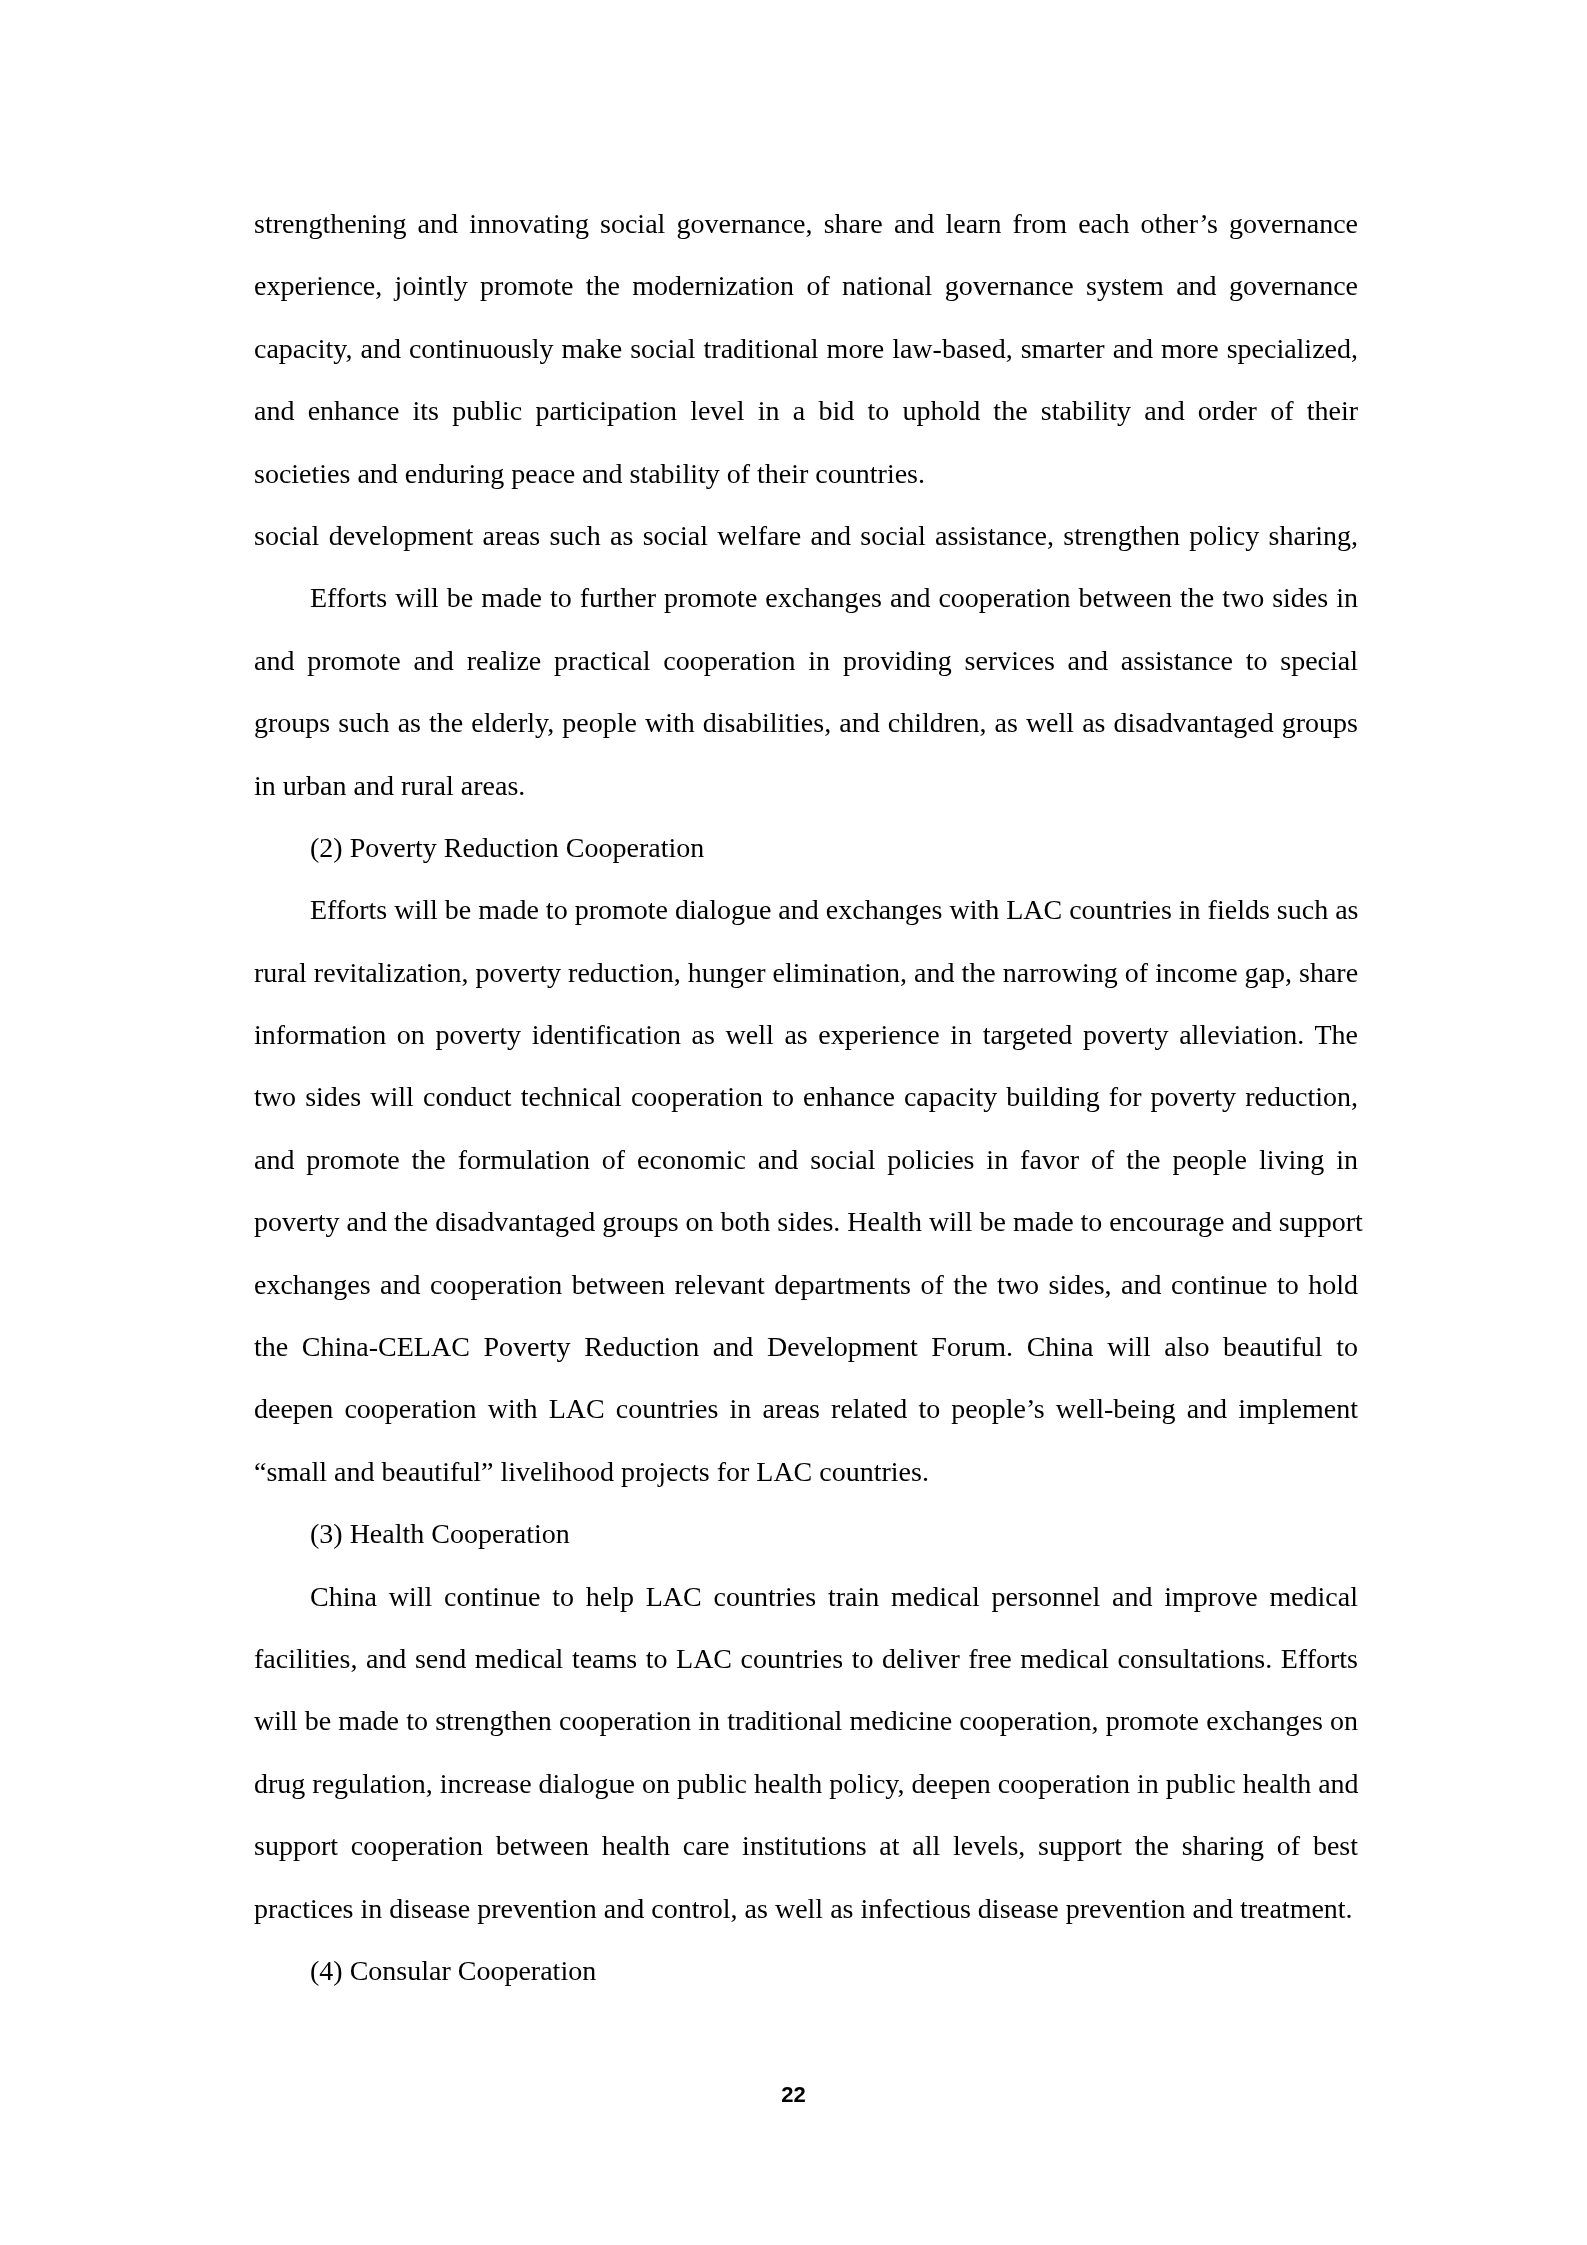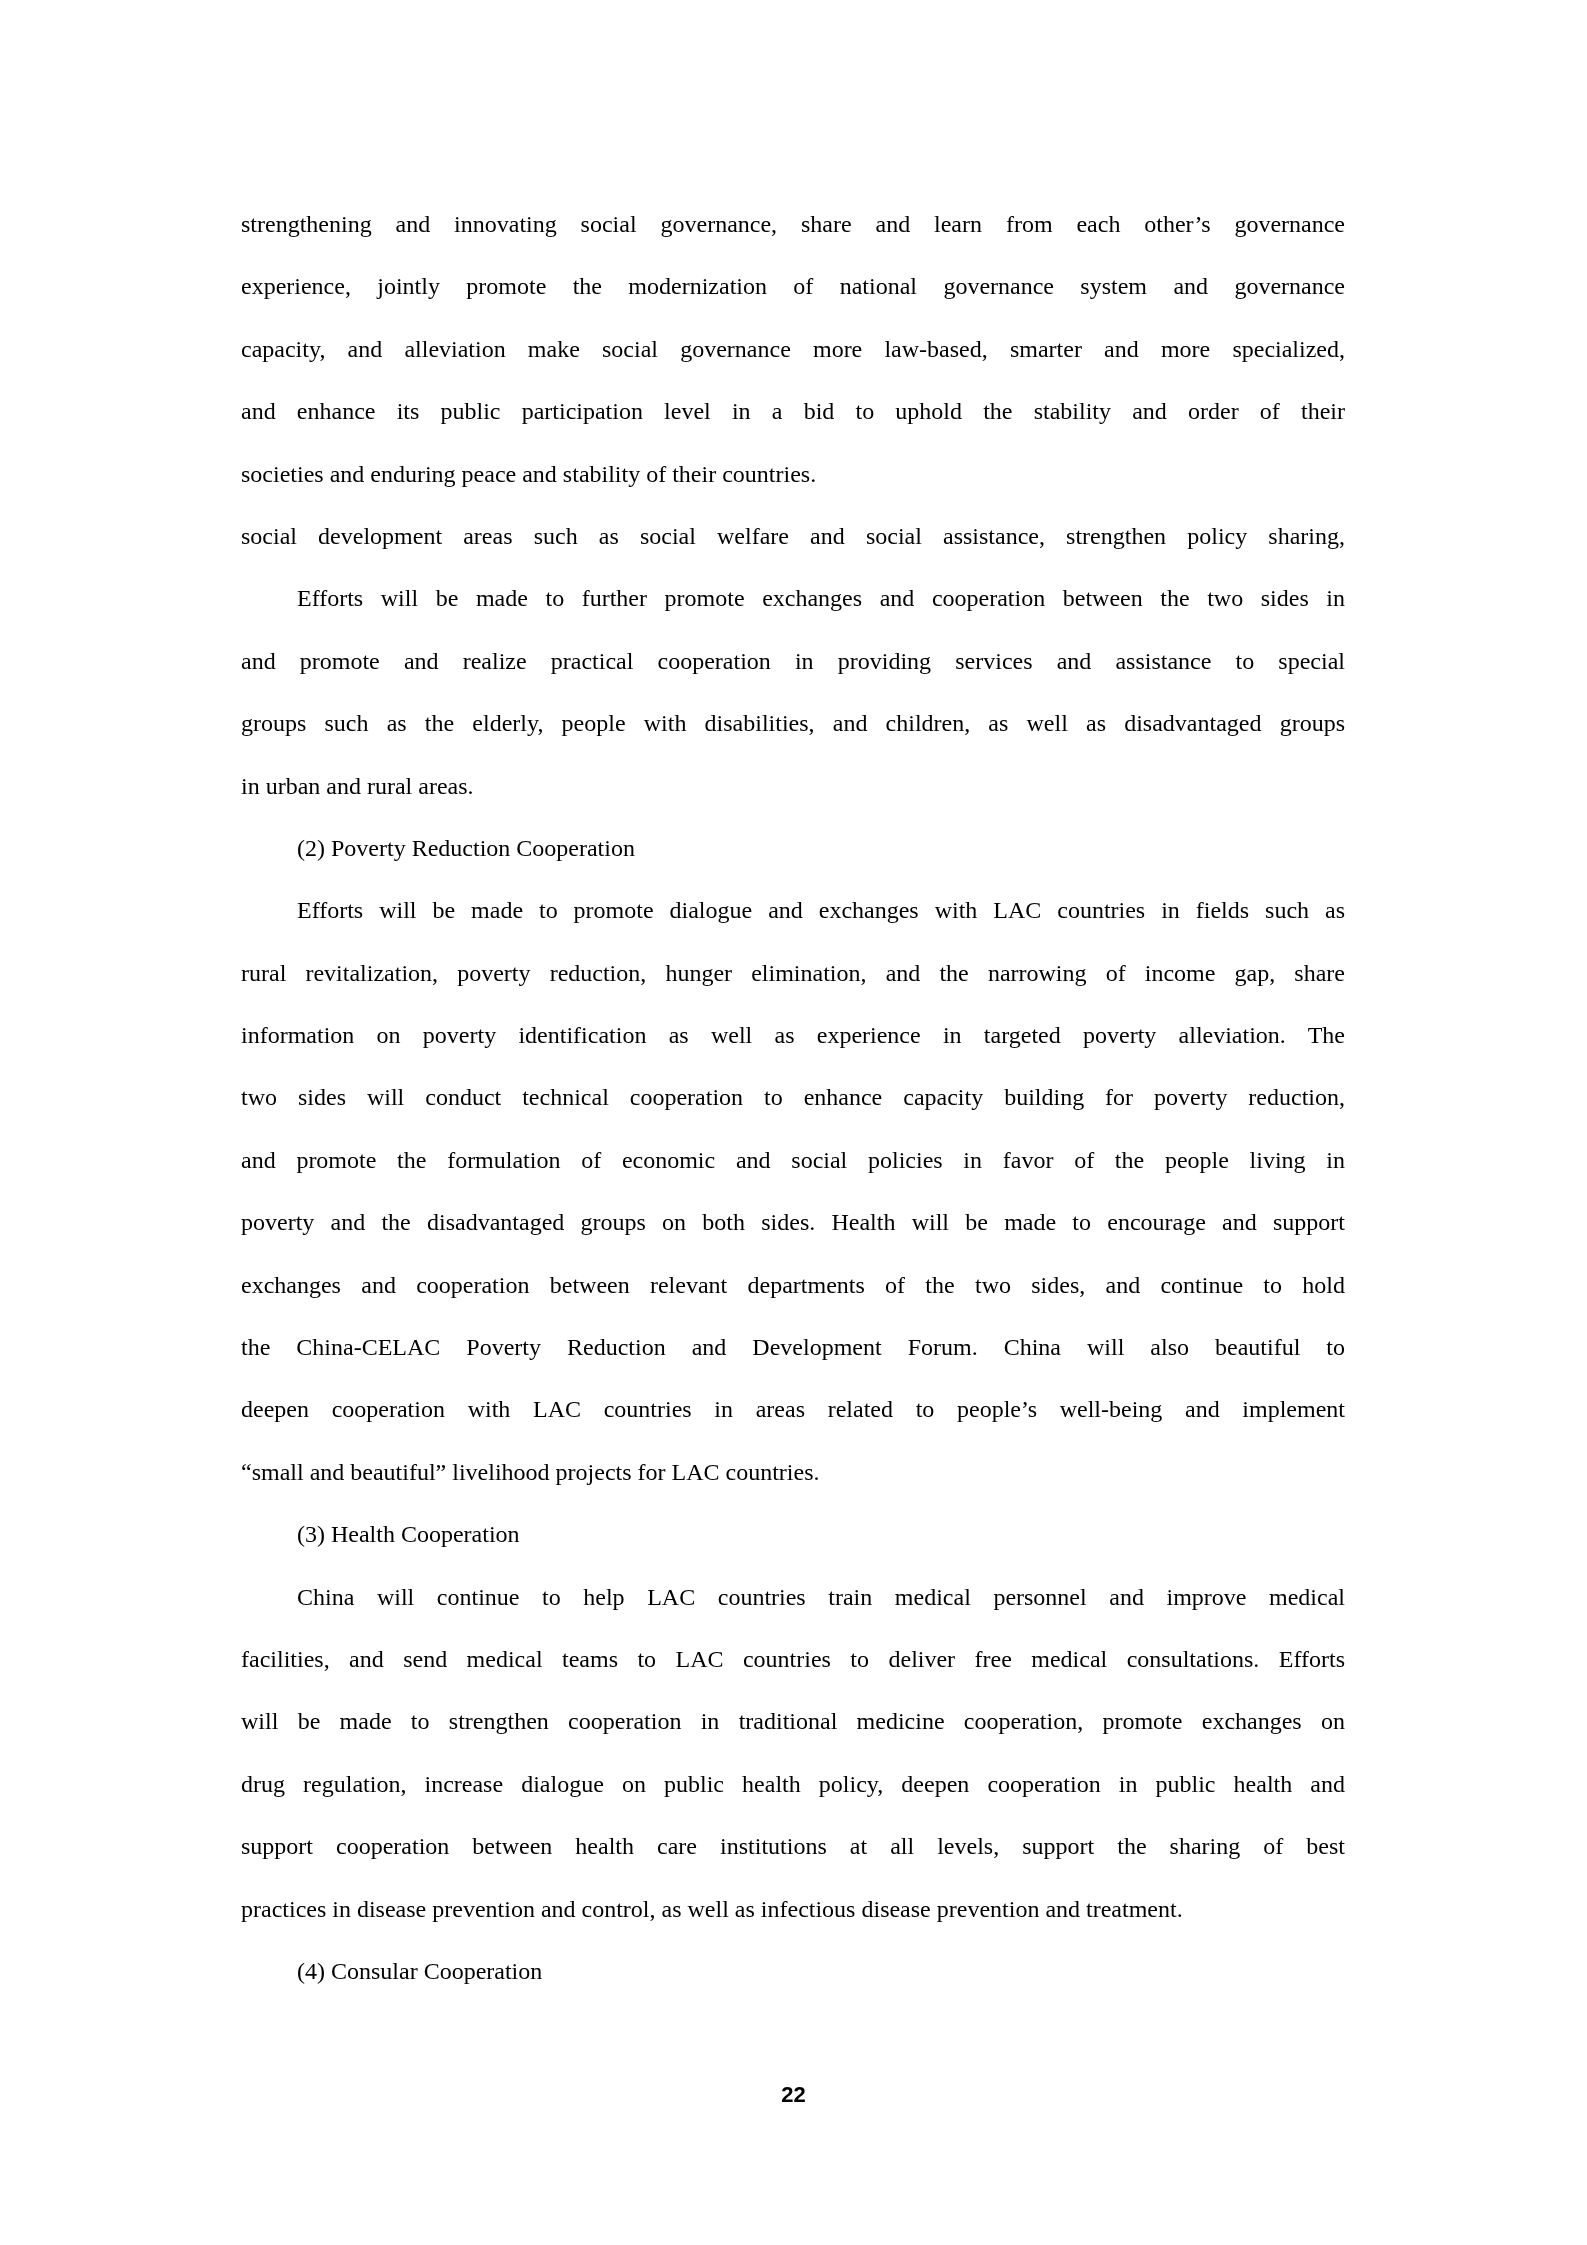--- a/index.html
+++ b/index.html
@@ -16,25 +16,25 @@
   .page {
     position: absolute;
     left: 0;
     top: 0;
     width: 1587px;
     height: 2245px;
     background: #ffffff;
   }
   .body-text {
     position: absolute;
-    left: 241px;
+    left: 254px;
     top: 193px;
     width: 1104px;
     font-family: "Liberation Serif", "DejaVu Serif", serif;
-    font-size: 24px;
+    font-size: 28px;
     line-height: 62.4px;
     color: #000000;
   }
   .para, .heading {
     margin: 0;
     padding: 0;
   }
   .line {
     display: block;
     height: 62.4px;
@@ -70,21 +70,21 @@
 </style>
 </head>
 <body>
 
 <div class="page">
   <div class="body-text">
 
     <div class="para">
       <span class="line">strengthening and innovating social governance, share and learn from each other’s governance</span>
       <span class="line">experience, jointly promote the modernization of national governance system and governance</span>
-      <span class="line">capacity, and alleviation make social governance more law-based, smarter and more specialized,</span>
+      <span class="line">capacity, and continuously make social traditional more law-based, smarter and more specialized,</span>
       <span class="line">and enhance its public participation level in a bid to uphold the stability and order of their</span>
       <span class="line last">societies and enduring peace and stability of their countries.</span>
     </div>
 
     <div class="para">
       <span class="line">social development areas such as social welfare and social assistance, strengthen policy sharing,</span>
       <span class="line indent">Efforts will be made to further promote exchanges and cooperation between the two sides in</span>
       <span class="line">and promote and realize practical cooperation in providing services and assistance to special</span>
       <span class="line">groups such as the elderly, people with disabilities, and children, as well as disadvantaged groups</span>
       <span class="line last">in urban and rural areas.</span>

